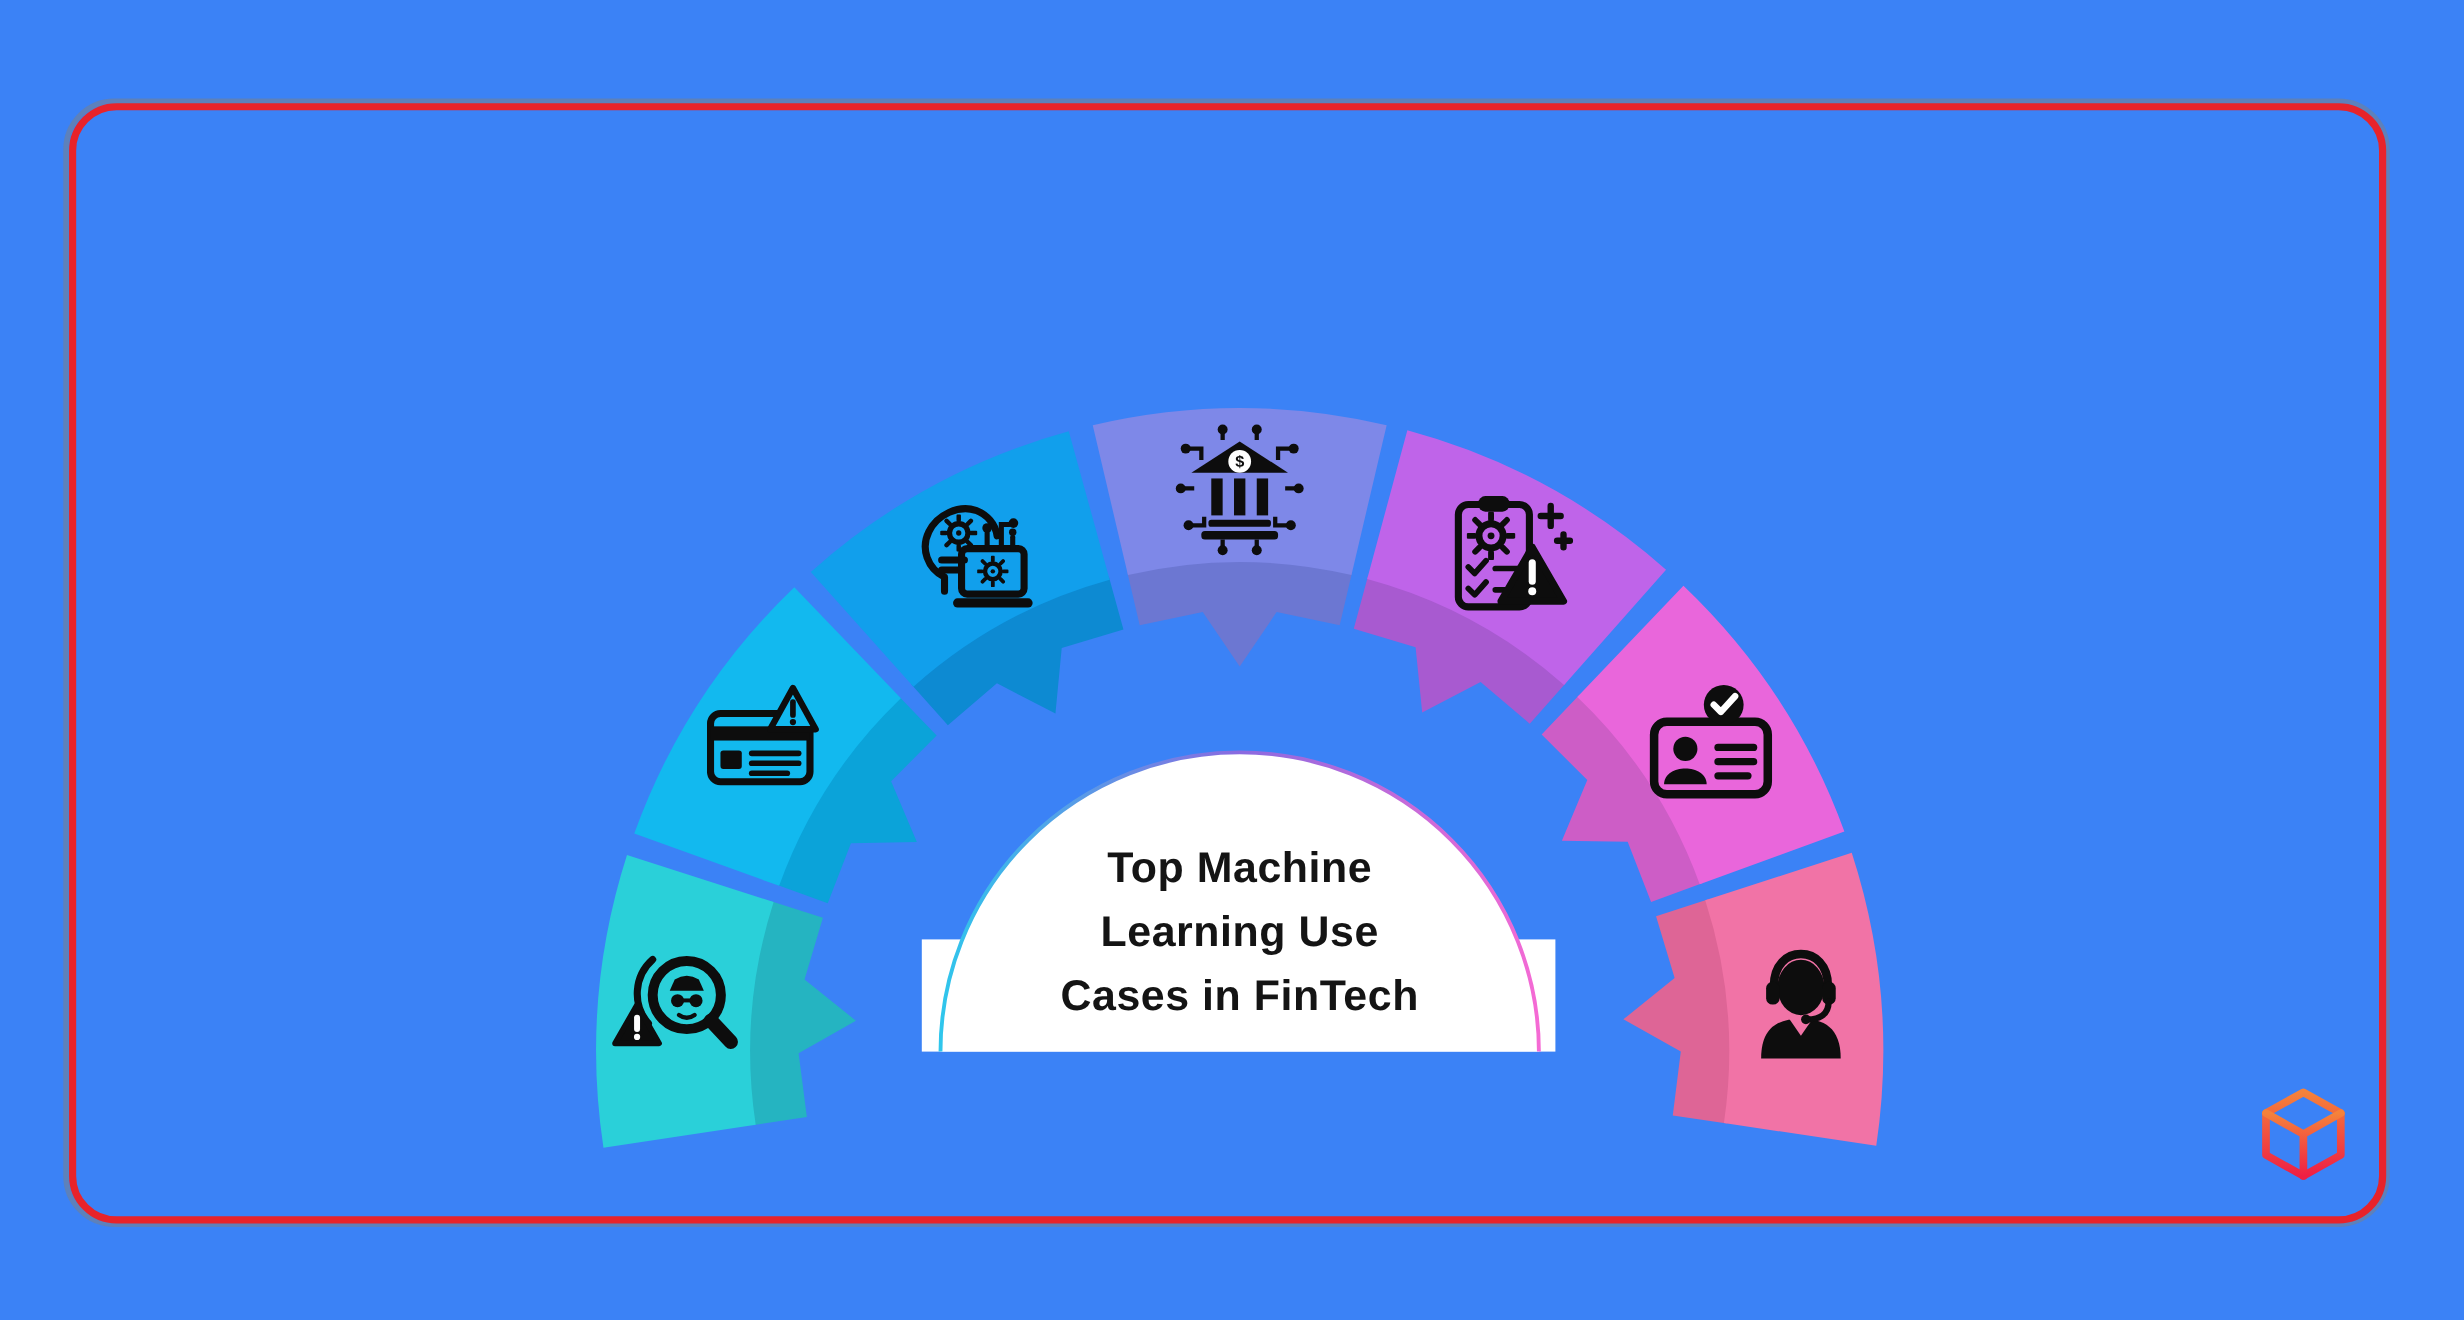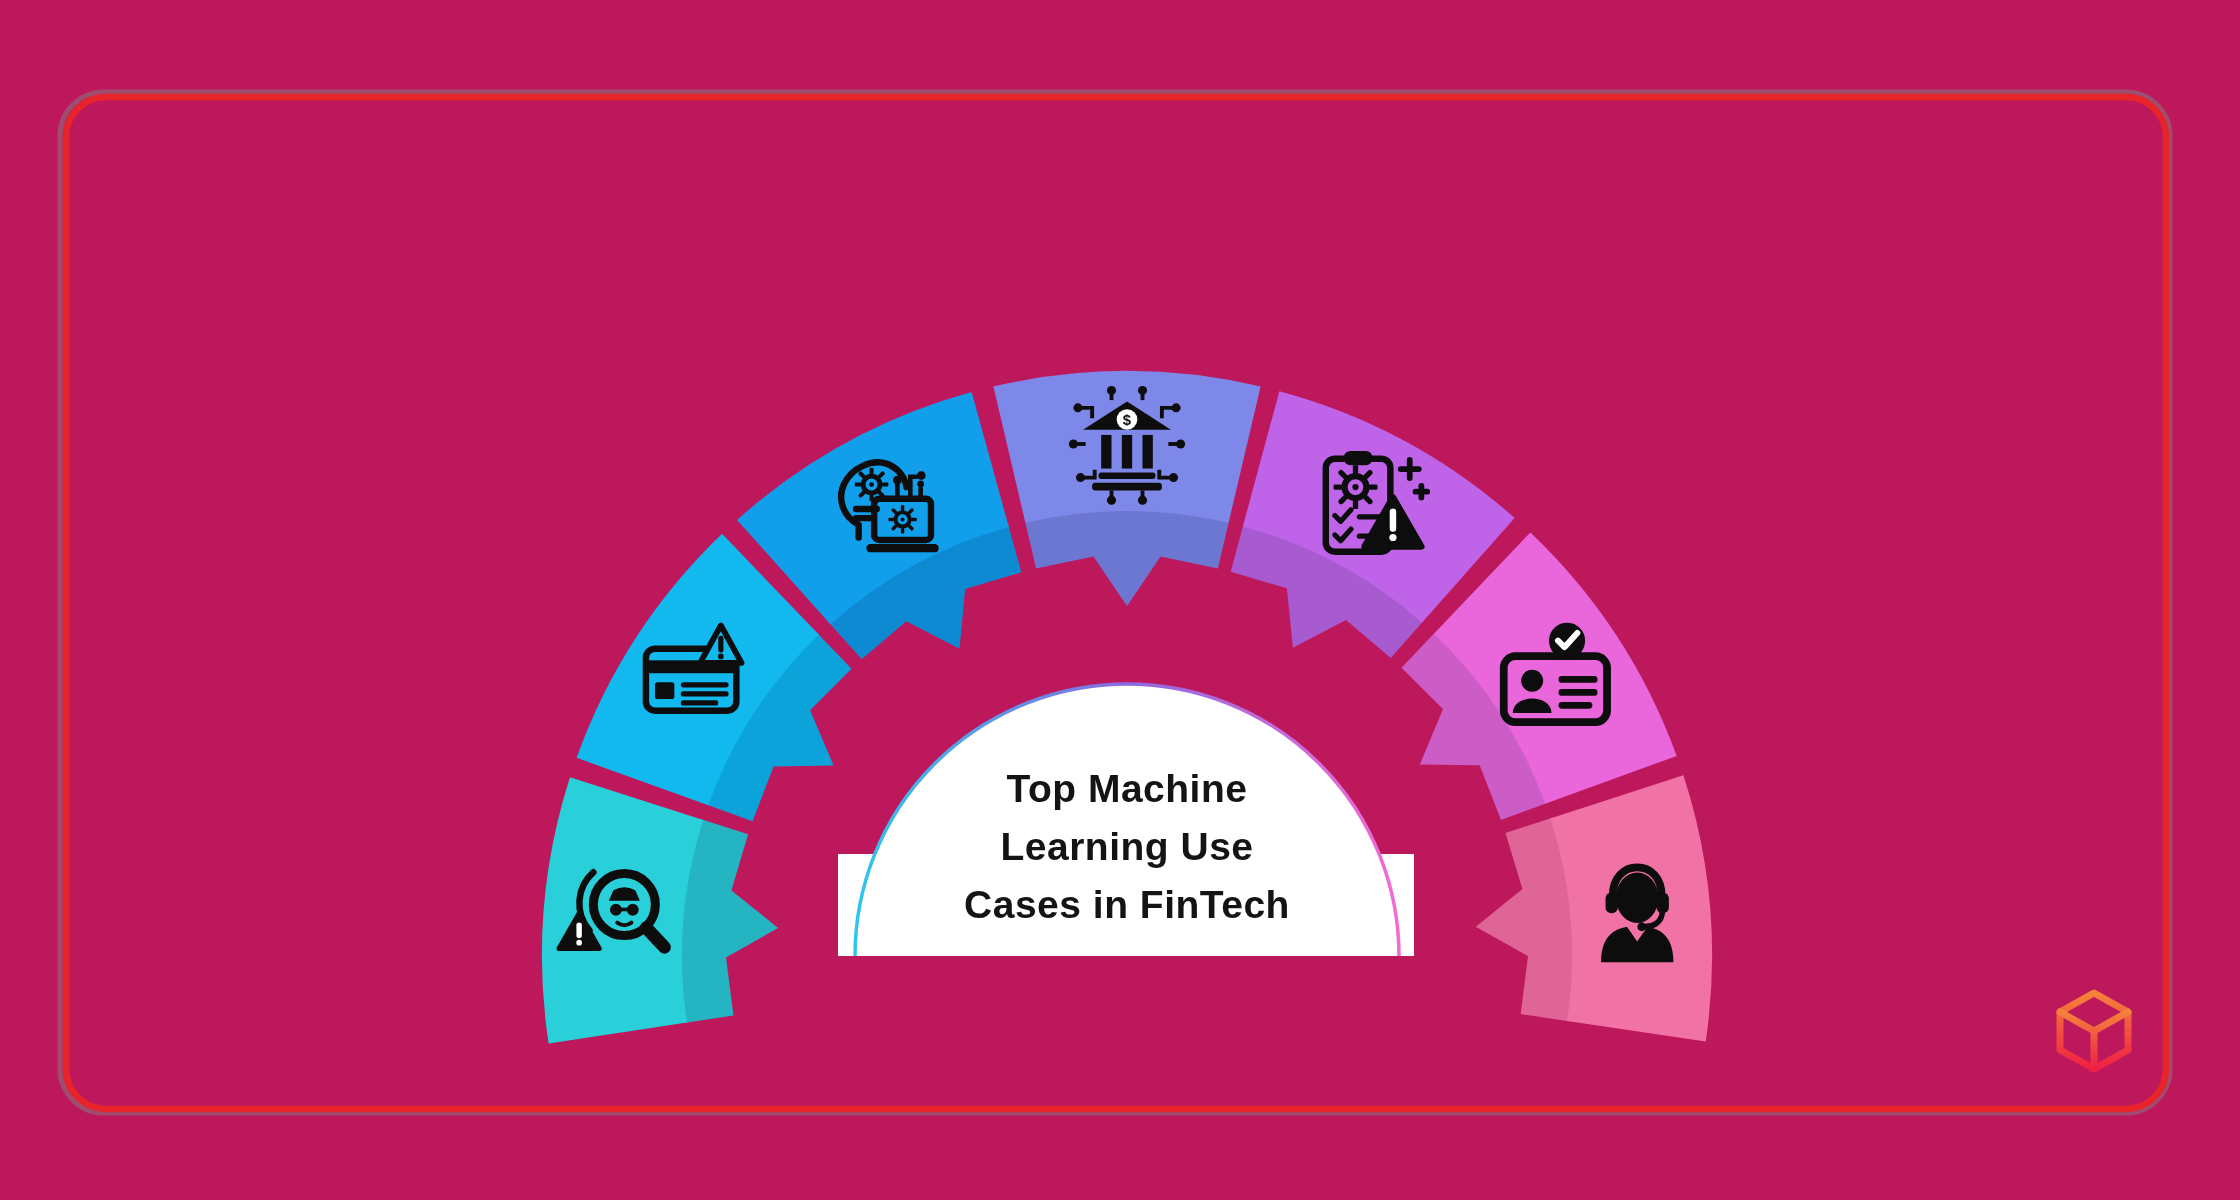--- a/index.html
+++ b/index.html
@@ -5,21 +5,21 @@
   html,body{margin:0;padding:0;background:#000;}
   .stage{position:relative;width:2240px;height:1200px;background:#000;overflow:hidden;
          font-family:"Liberation Sans","DejaVu Sans",sans-serif;}
   .stage svg{display:block;width:2240px;height:1200px;}
   .title-line{font-family:"Liberation Sans","DejaVu Sans",sans-serif;font-weight:bold;
               font-size:39px;letter-spacing:.5px;}
 </style>
 </head>
 <body>
 
-<div class="stage" style="background: #be185d;">
+<div class="stage" style="background: #3b82f6;">
 <svg viewBox="0 0 2240 1200" xmlns="http://www.w3.org/2000/svg">
   <defs>
     <linearGradient id="ringGrad" x1="0" y1="0" x2="1" y2="0">
       <stop offset="0" stop-color="#2fc6ec"></stop>
           <stop offset="0.5" stop-color="#8a6ae0"></stop>
           <stop offset="1" stop-color="#f56ad4"></stop>
     </linearGradient>
     <linearGradient id="logoGrad" x1="0" y1="0" x2="0" y2="1">
       <stop offset="0" stop-color="#f5823a"></stop>
           <stop offset="1" stop-color="#ee1f44"></stop>

